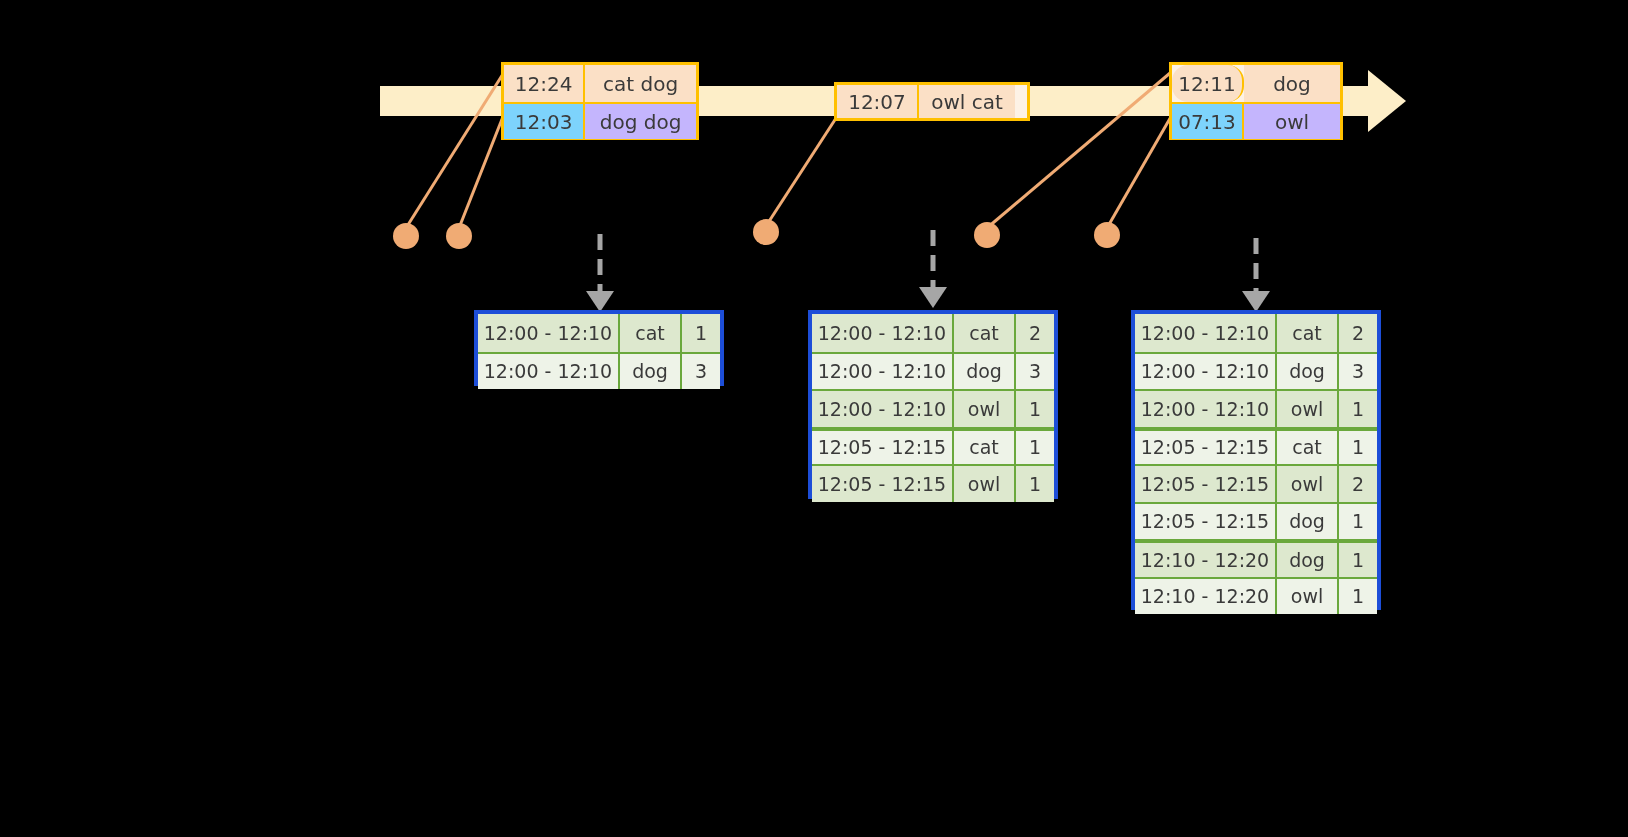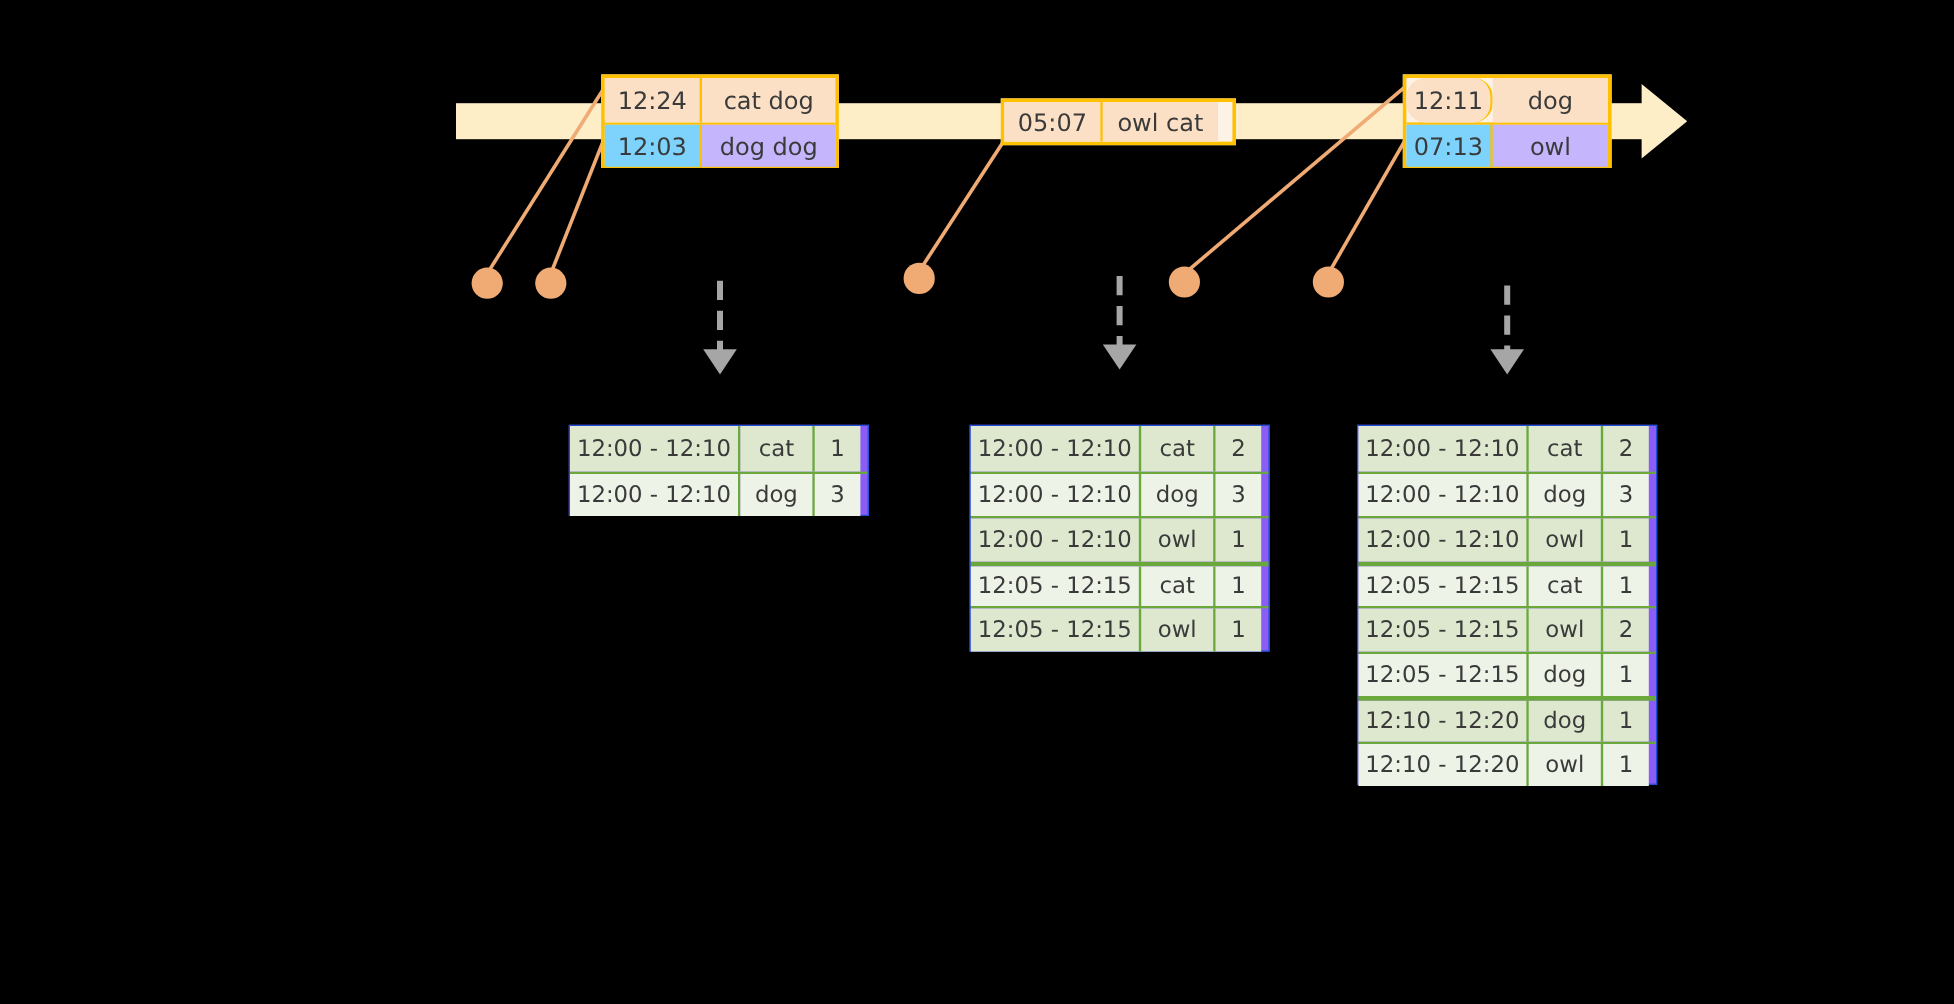--- a/index.html
+++ b/index.html
@@ -65,24 +65,23 @@
     justify-content: center;
     box-sizing: border-box;
     font-size: 20px;
     color: #3a3a3a;
     background: #c4b5fd;
   }
 
   
   .result-table {
     position: absolute;
-    border: 1px solid #1d4ed8;
-    box-sizing: border-box;
-    background: #8b5cf6;
-    margin-top: 44px;
+    border: 4px solid #1d4ed8;
+    box-sizing: border-box;
+    background: #7dd3fc;
   }
   .res-row {
     display: flex;
     height: 37.5px;
     box-sizing: border-box;
   }
   .res-row + .res-row {
     border-top: 2px solid #6aa83c;
   }
   .res-row.thick-top {
@@ -148,21 +147,21 @@
       <div class="cell-words" style="width:112px;">cat dog</div>
     </div>
     <div class="event-row">
       <div class="cell-time" style="width:82px;">12:03</div>
       <div class="cell-words" style="width:112px;">dog dog</div>
     </div>
   </div>
 
   <div class="event-box" style="left:834px; top:82px; width:196px; height:39px;">
     <div class="event-row shade" style="height:33px;">
-      <div class="cell-time" style="width:82px;">05:07</div>
+      <div class="cell-time" style="width:82px;">12:07</div>
       <div class="cell-words" style="width:96px;">owl cat</div>
     </div>
   </div>
 
   <div class="event-box" style="left:1169px; top:62px; width:174px; height:78px;">
     <div class="event-row shade">
       <div class="cell-time" style="width:72px;border-radius:16px;">12:11</div>
       <div class="cell-words" style="width:96px;">dog</div>
     </div>
     <div class="event-row">

